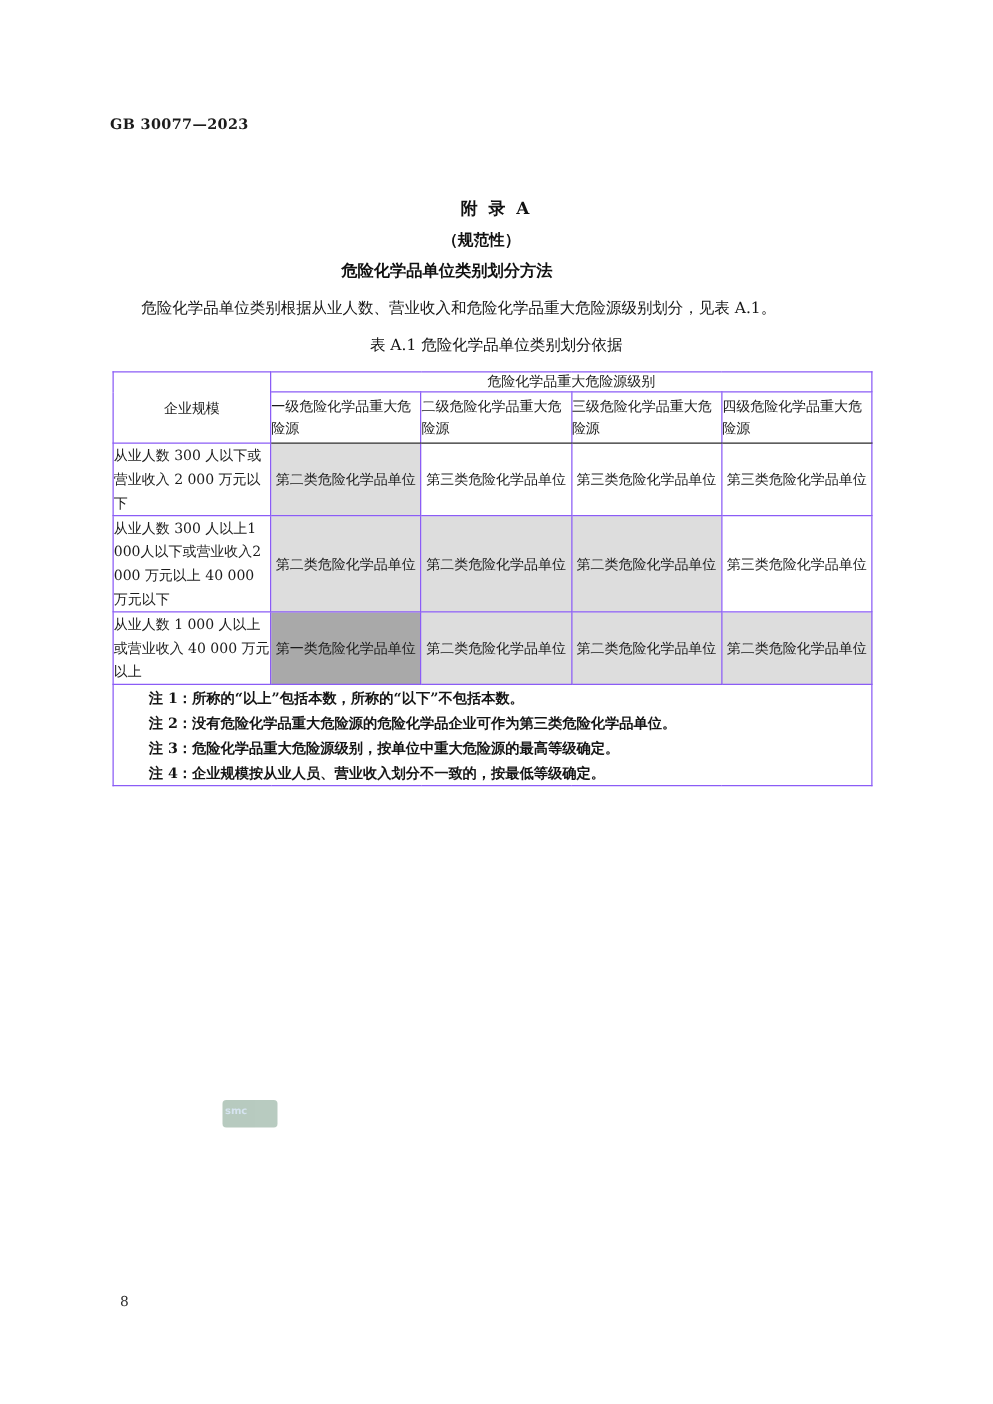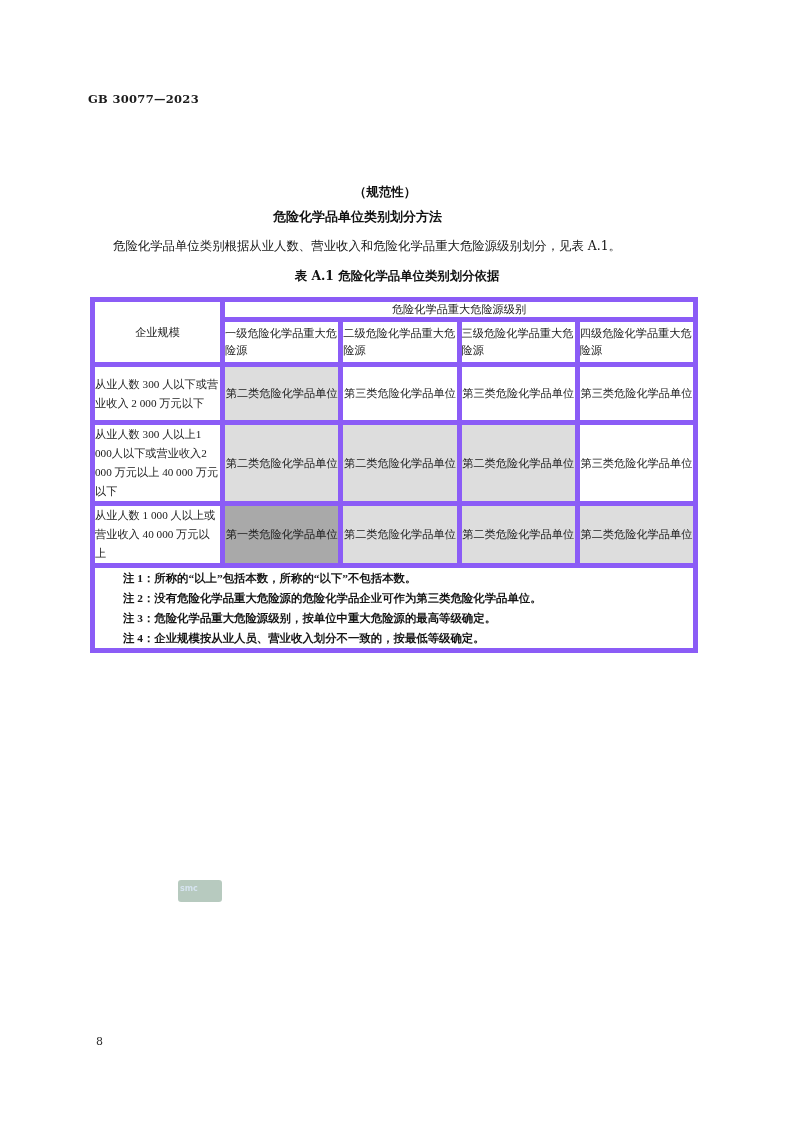--- a/index.html
+++ b/index.html
@@ -81,45 +81,44 @@
   }
 
   
   .table-caption {
     position: absolute;
     top: 268px;
     left: 0;
     width: 794px;
     text-align: center;
     font-size: 12.4px;
-    font-weight: bold;
+    font-weight: normal;
     color: #111;
   }
 
   
   .tbl-wrap {
     position: absolute;
     top: 297px;
     left: 90px;
     width: 608px;
   }
   table.grid {
     border-collapse: collapse;
     width: 608px;
     table-layout: fixed;
     font-size: 11.2px;
     color: #1a1a1a;
   }
   table.grid th,
   table.grid td {
-    border: 5px solid #8b5cf6;
+    border: 1px solid #8b5cf6;
     padding: 0;
     vertical-align: middle;
     font-weight: normal;
-    font-family: Liberation Serif, serif;
   }
   
   table.grid {
     border: 1.4px solid #2a2a2a;
   }
 
   .cell-ctr {
     text-align: center;
     line-height: 17px;
     padding: 5px 4px;
@@ -211,20 +210,21 @@
     color: #2a2a2a;
   }
 </style>
 </head>
 <body>
 
 <div class="page">
 
   <div class="doc-header">GB 30077—2023</div>
 
+  <div class="annex-title">附  录  A</div>
 
   <div class="annex-subtitle">（规范性）</div>
 
   <div class="annex-name">危险化学品单位类别划分方法</div>
 
   <div class="intro-para">危险化学品单位类别根据从业人数、营业收入和危险化学品重大危险源级别划分，见表 A.1。</div>
 
   <div class="table-caption">表 A.1   危险化学品单位类别划分依据</div>
 
   <div class="tbl-wrap">

